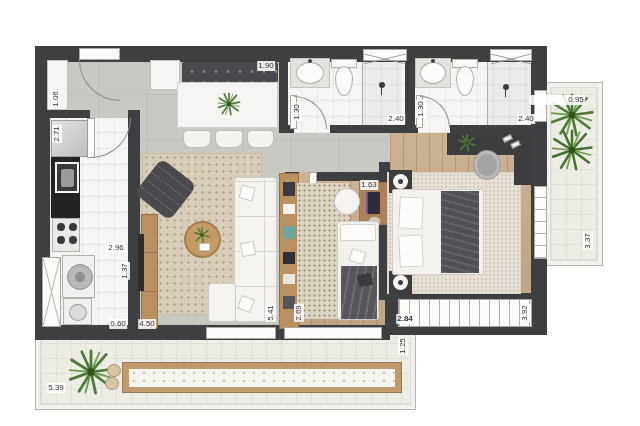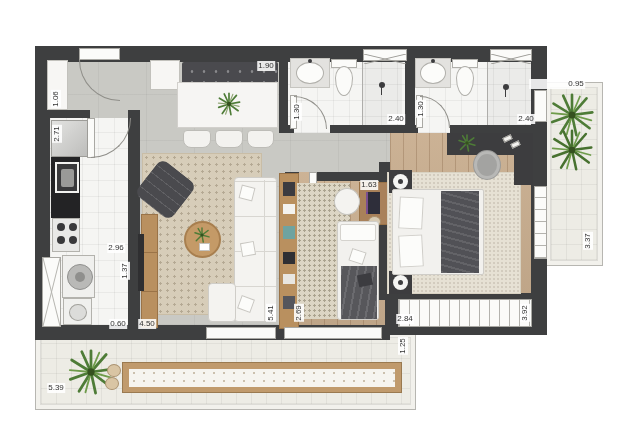--- a/index.html
+++ b/index.html
@@ -332,27 +332,27 @@
     <div class="a" style="left:6px;top:6px;width:266px;height:18px;background:#f6f4ef;background-image:radial-gradient(circle,rgba(160,140,110,0.5) 1px,transparent 1.4px);background-size:10px 8px;"></div>
   </div>
 
   <span class="dim v" style="left:56px;top:99px;">1.06</span>
   <span class="dim v" style="left:57px;top:134px;">2.71</span>
   <span class="dim" style="left:266px;top:66px;">1.90</span>
   <span class="dim v" style="left:297px;top:112px;">1.30</span>
   <span class="dim" style="left:396px;top:119px;">2.40</span>
   <span class="dim v" style="left:421px;top:109px;">1.30</span>
   <span class="dim" style="left:526px;top:119px;">2.40</span>
-  <span class="dim" style="left:557px;top:84px;z-index:41;padding-left:39px;">0.95</span>
+  <span class="dim" style="left:557px;top:100px;z-index:41;padding-left:39px;">0.95</span>
   <span class="dim" style="left:369px;top:185px;">1.63</span>
   <span class="dim" style="left:116px;top:248px;">2.96</span>
   <span class="dim v" style="left:125px;top:271px;">1.37</span>
   <span class="dim" style="left:118px;top:324px;z-index:41;">0.60</span>
   <span class="dim" style="left:147px;top:324px;z-index:41;">4.50</span>
   <span class="dim v" style="left:271px;top:313px;">5.41</span>
   <span class="dim v" style="left:299px;top:313px;">2.69</span>
-  <span class="dim" style="left:405px;top:319px;z-index:41;">2.84</span>
+  <span class="dim" style="left:405px;top:319px;z-index:41;font-weight:bold;">2.84</span>
   <span class="dim v" style="left:525px;top:313px;z-index:41;">3.92</span>
   <span class="dim v" style="left:588px;top:241px;z-index:41;">3.37</span>
   <span class="dim v" style="left:403px;top:346px;z-index:41;">1.25</span>
   <span class="dim" style="left:56px;top:388px;z-index:41;">5.39</span>
 
 </div>
 
 </body></html>

